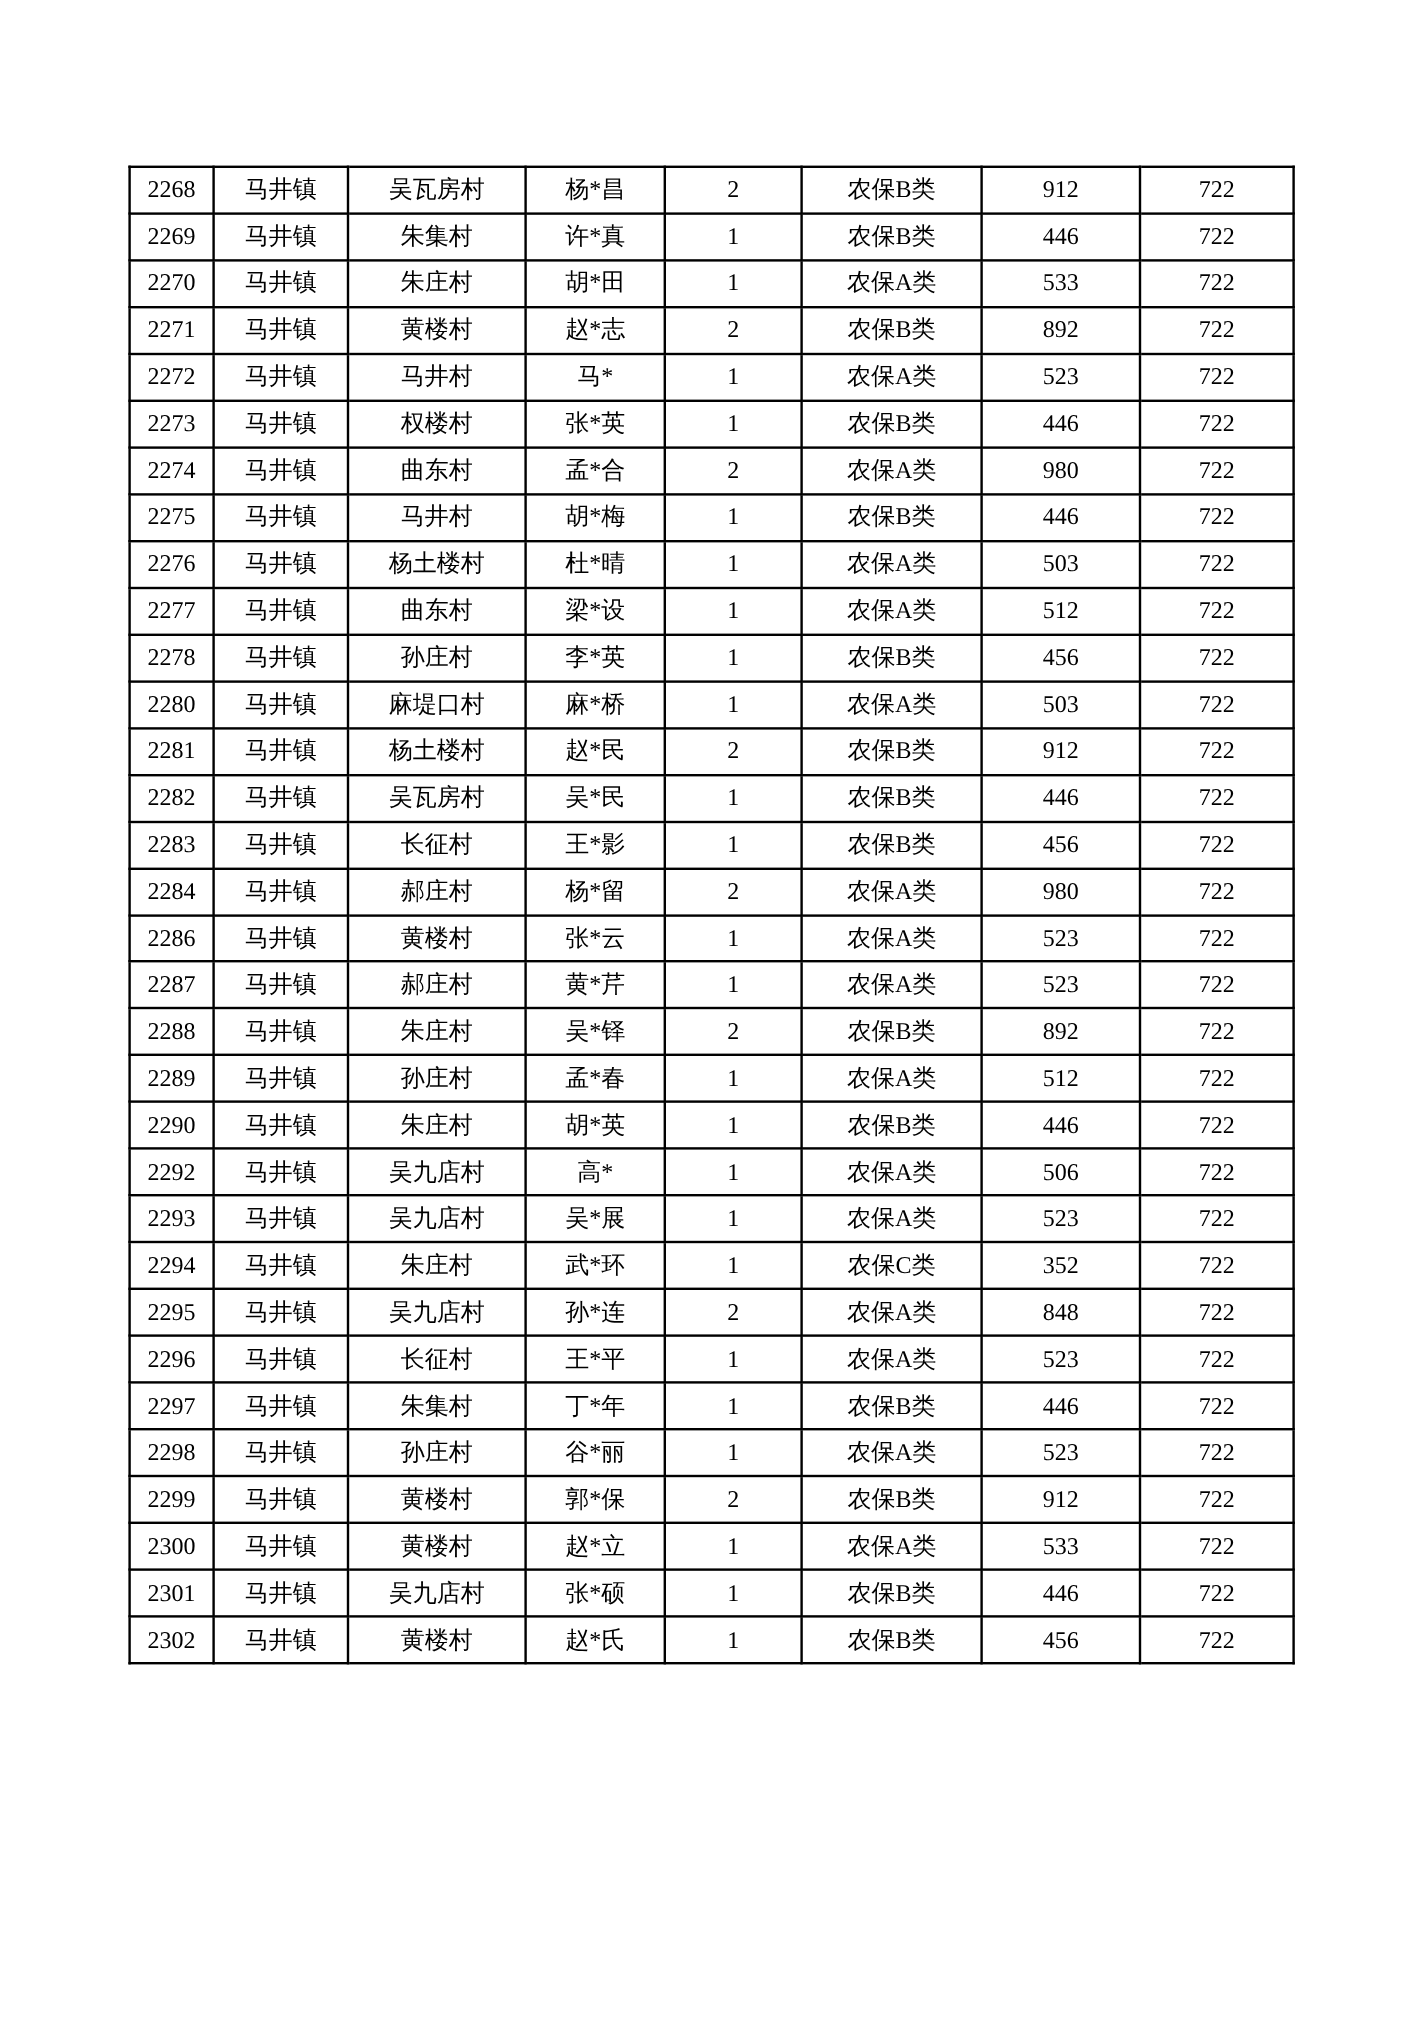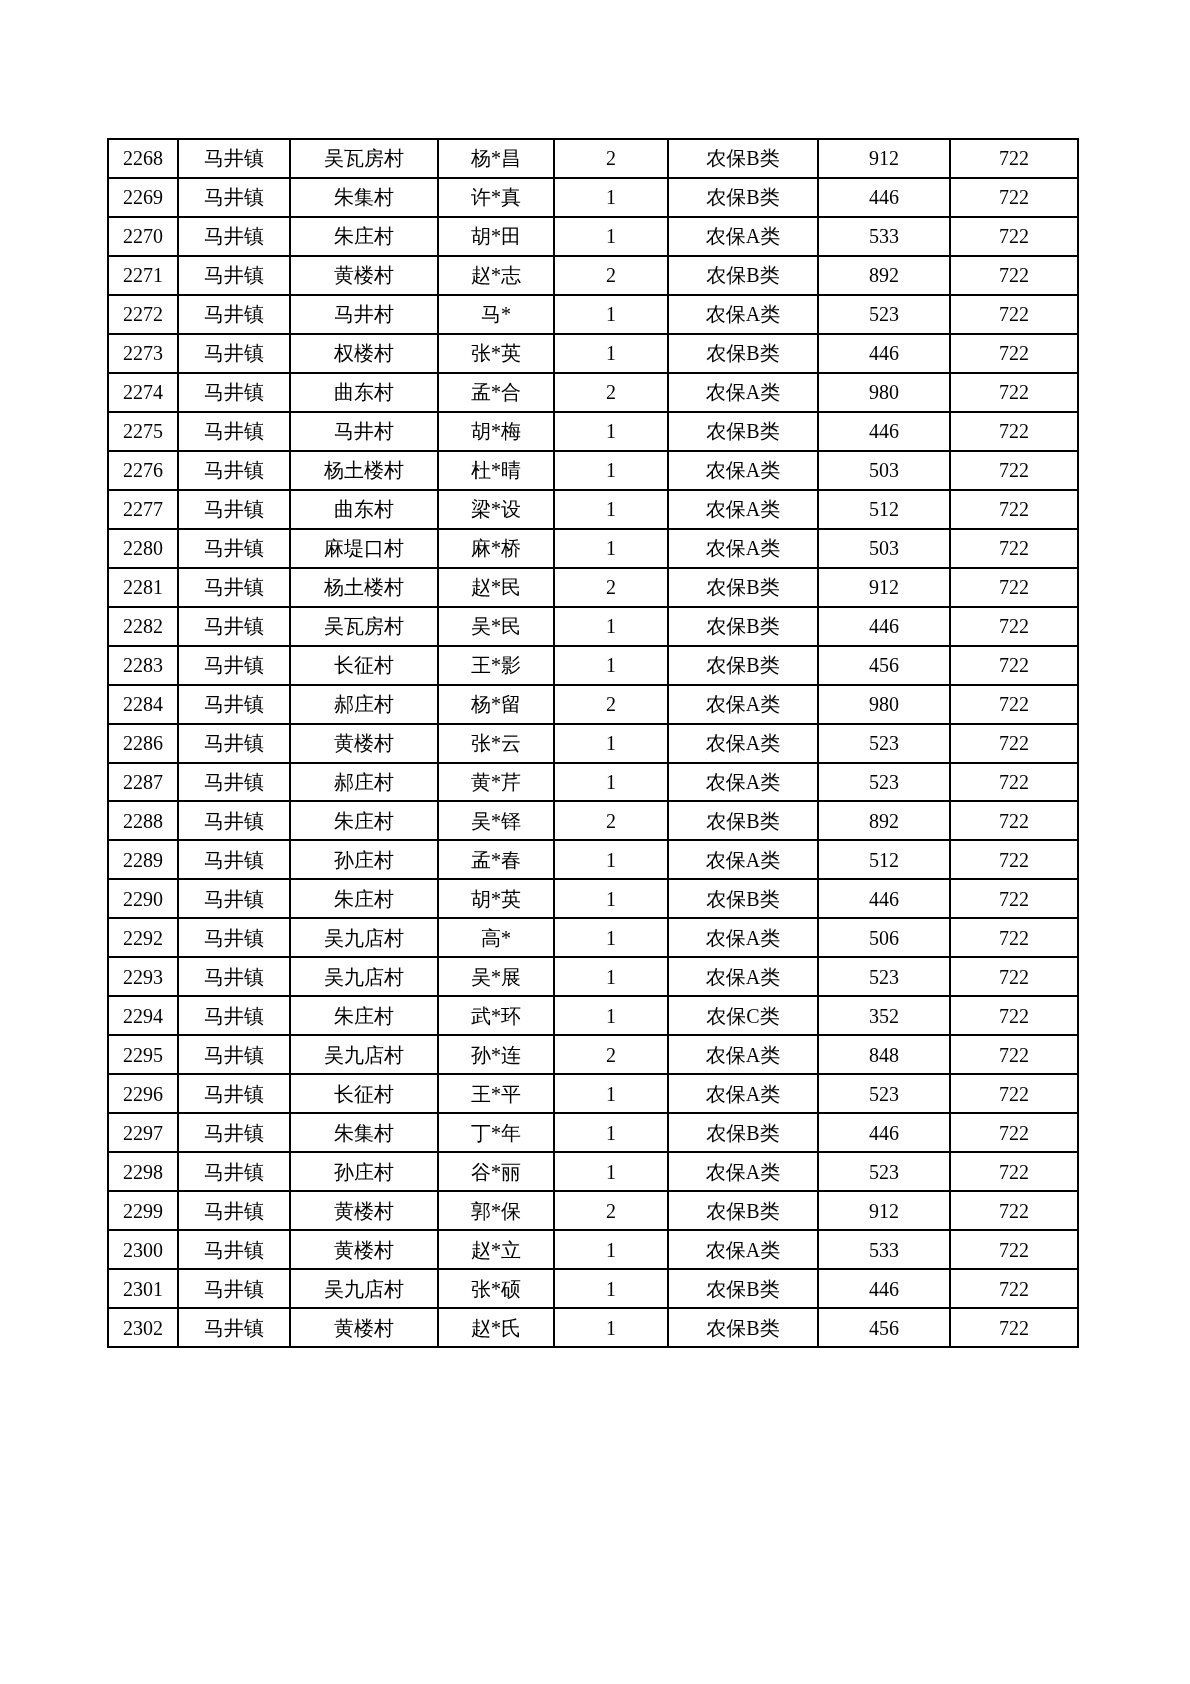--- a/index.html
+++ b/index.html
@@ -149,20 +149,30 @@
           <td>2277</td>
           <td>马井镇</td>
           <td>曲东村</td>
           <td>梁*设</td>
           <td>1</td>
           <td>农保A类</td>
           <td>512</td>
           <td>722</td>
         </tr>
         <tr>
+          <td>2278</td>
+          <td>马井镇</td>
+          <td>孙庄村</td>
+          <td>李*英</td>
+          <td>1</td>
+          <td>农保B类</td>
+          <td>456</td>
+          <td>722</td>
+        </tr>
+        <tr>
           <td>2280</td>
           <td>马井镇</td>
           <td>麻堤口村</td>
           <td>麻*桥</td>
           <td>1</td>
           <td>农保A类</td>
           <td>503</td>
           <td>722</td>
         </tr>
         <tr>

